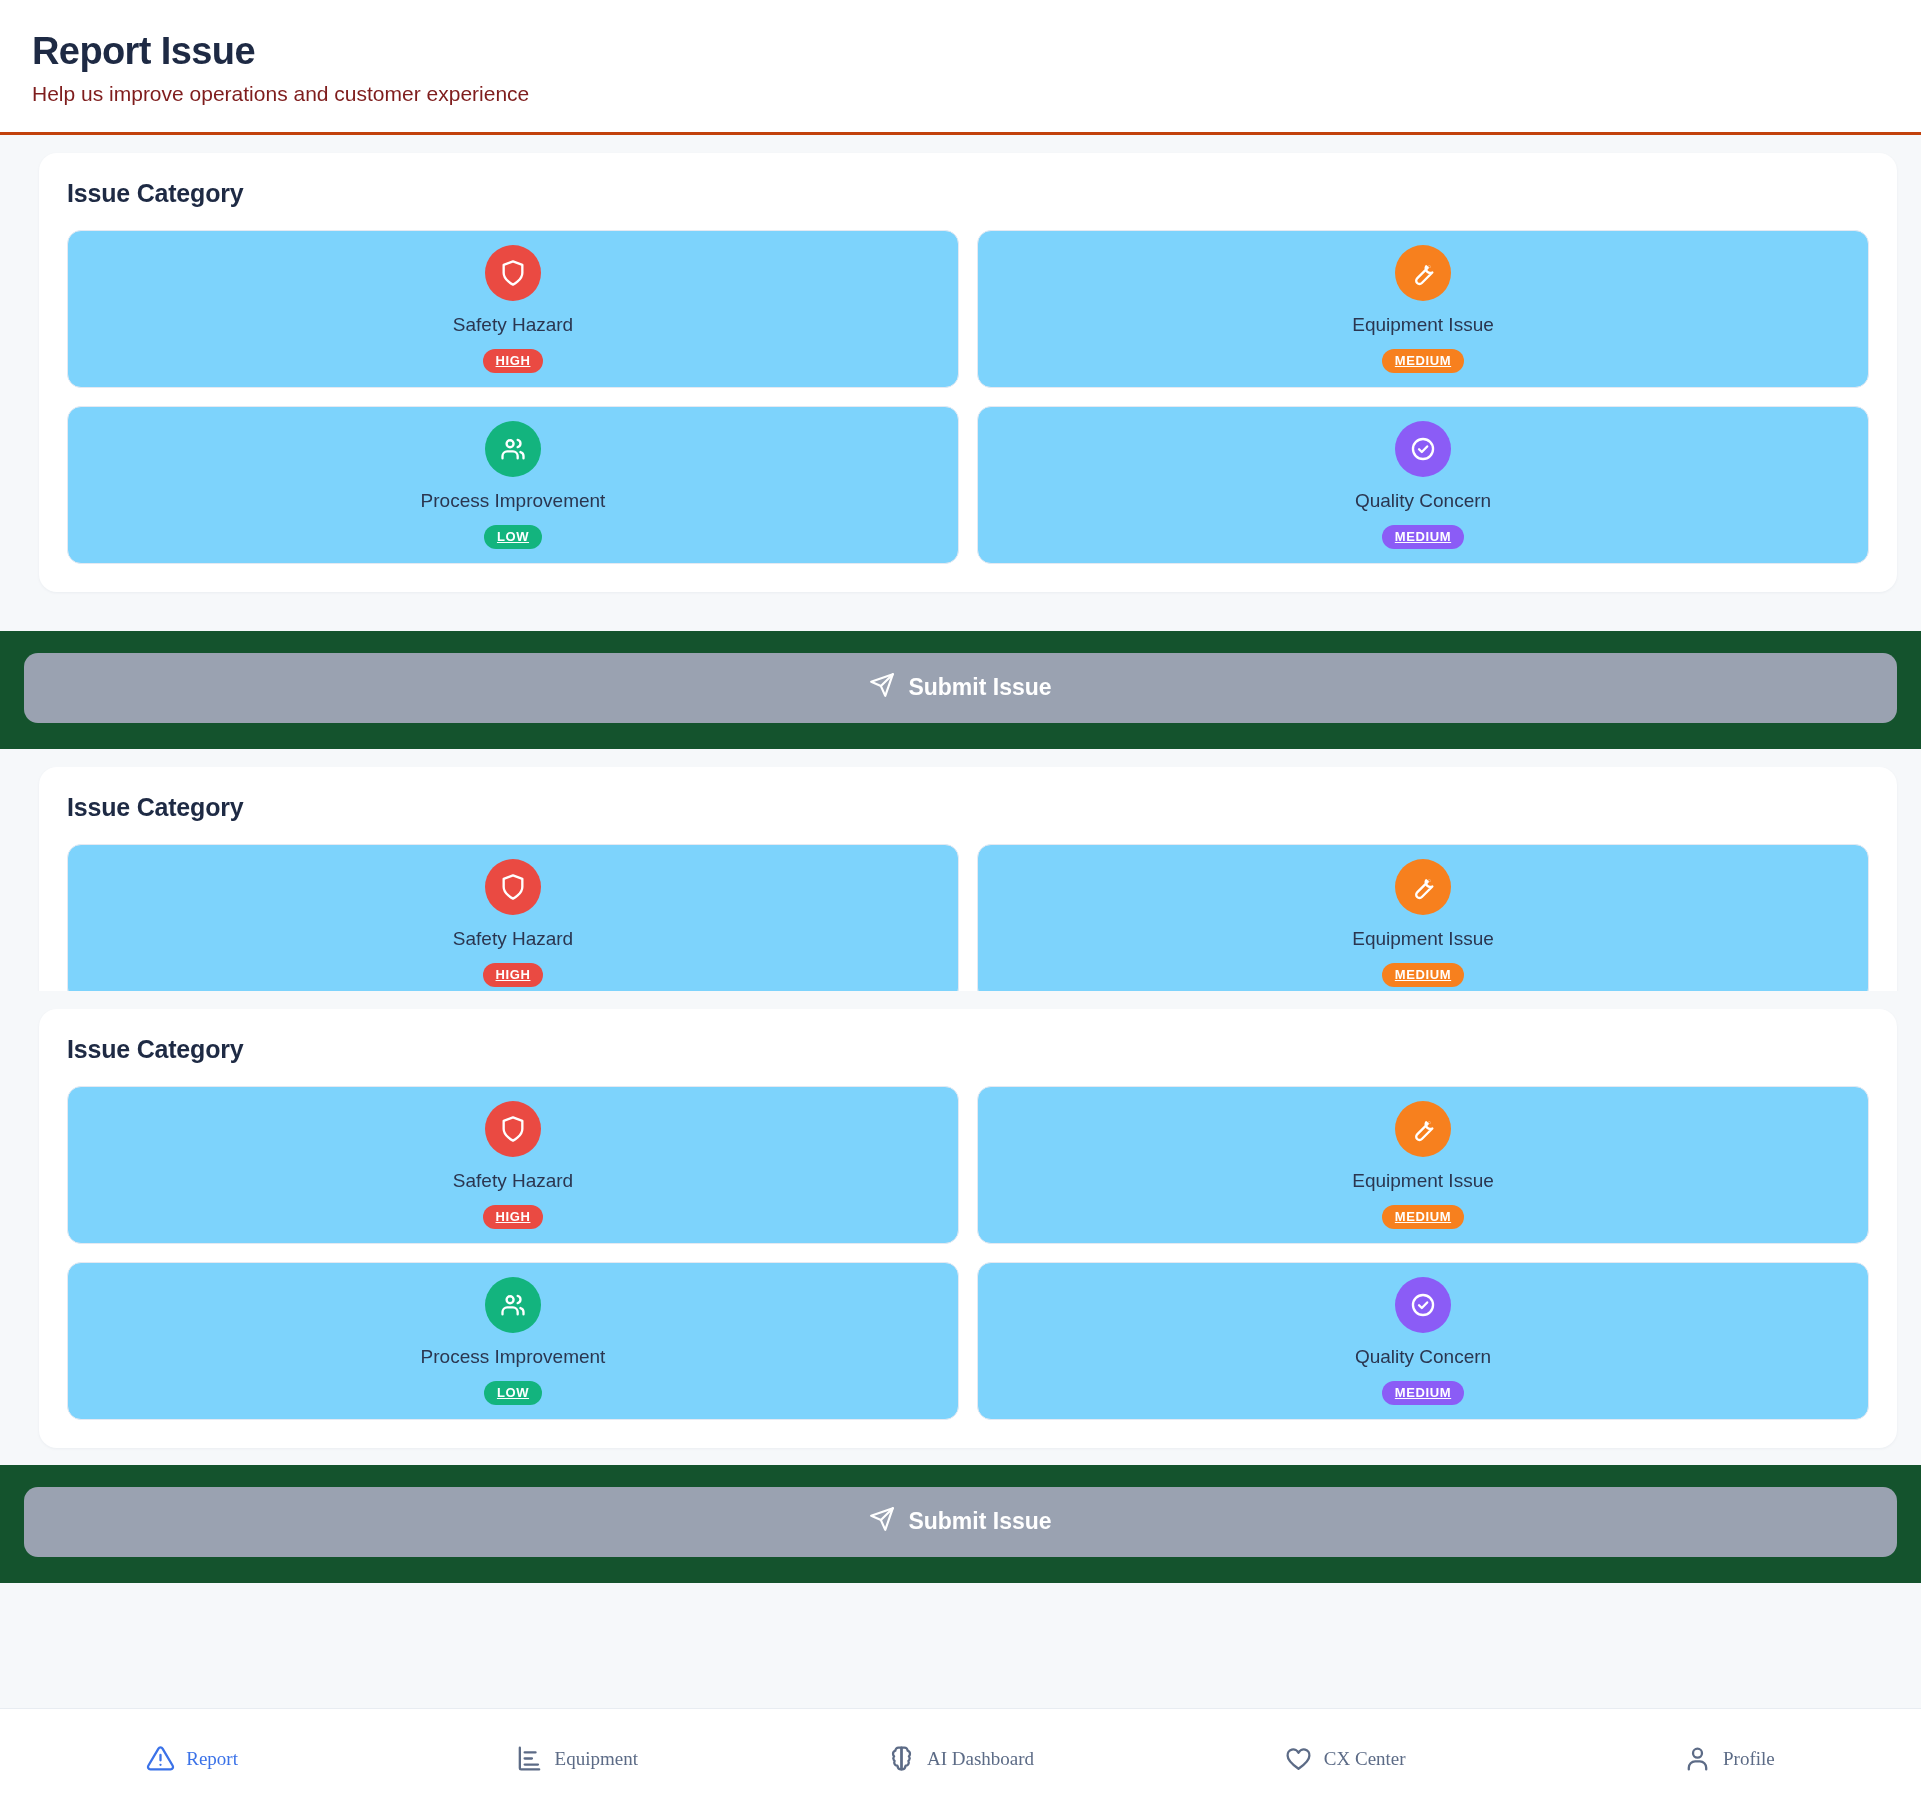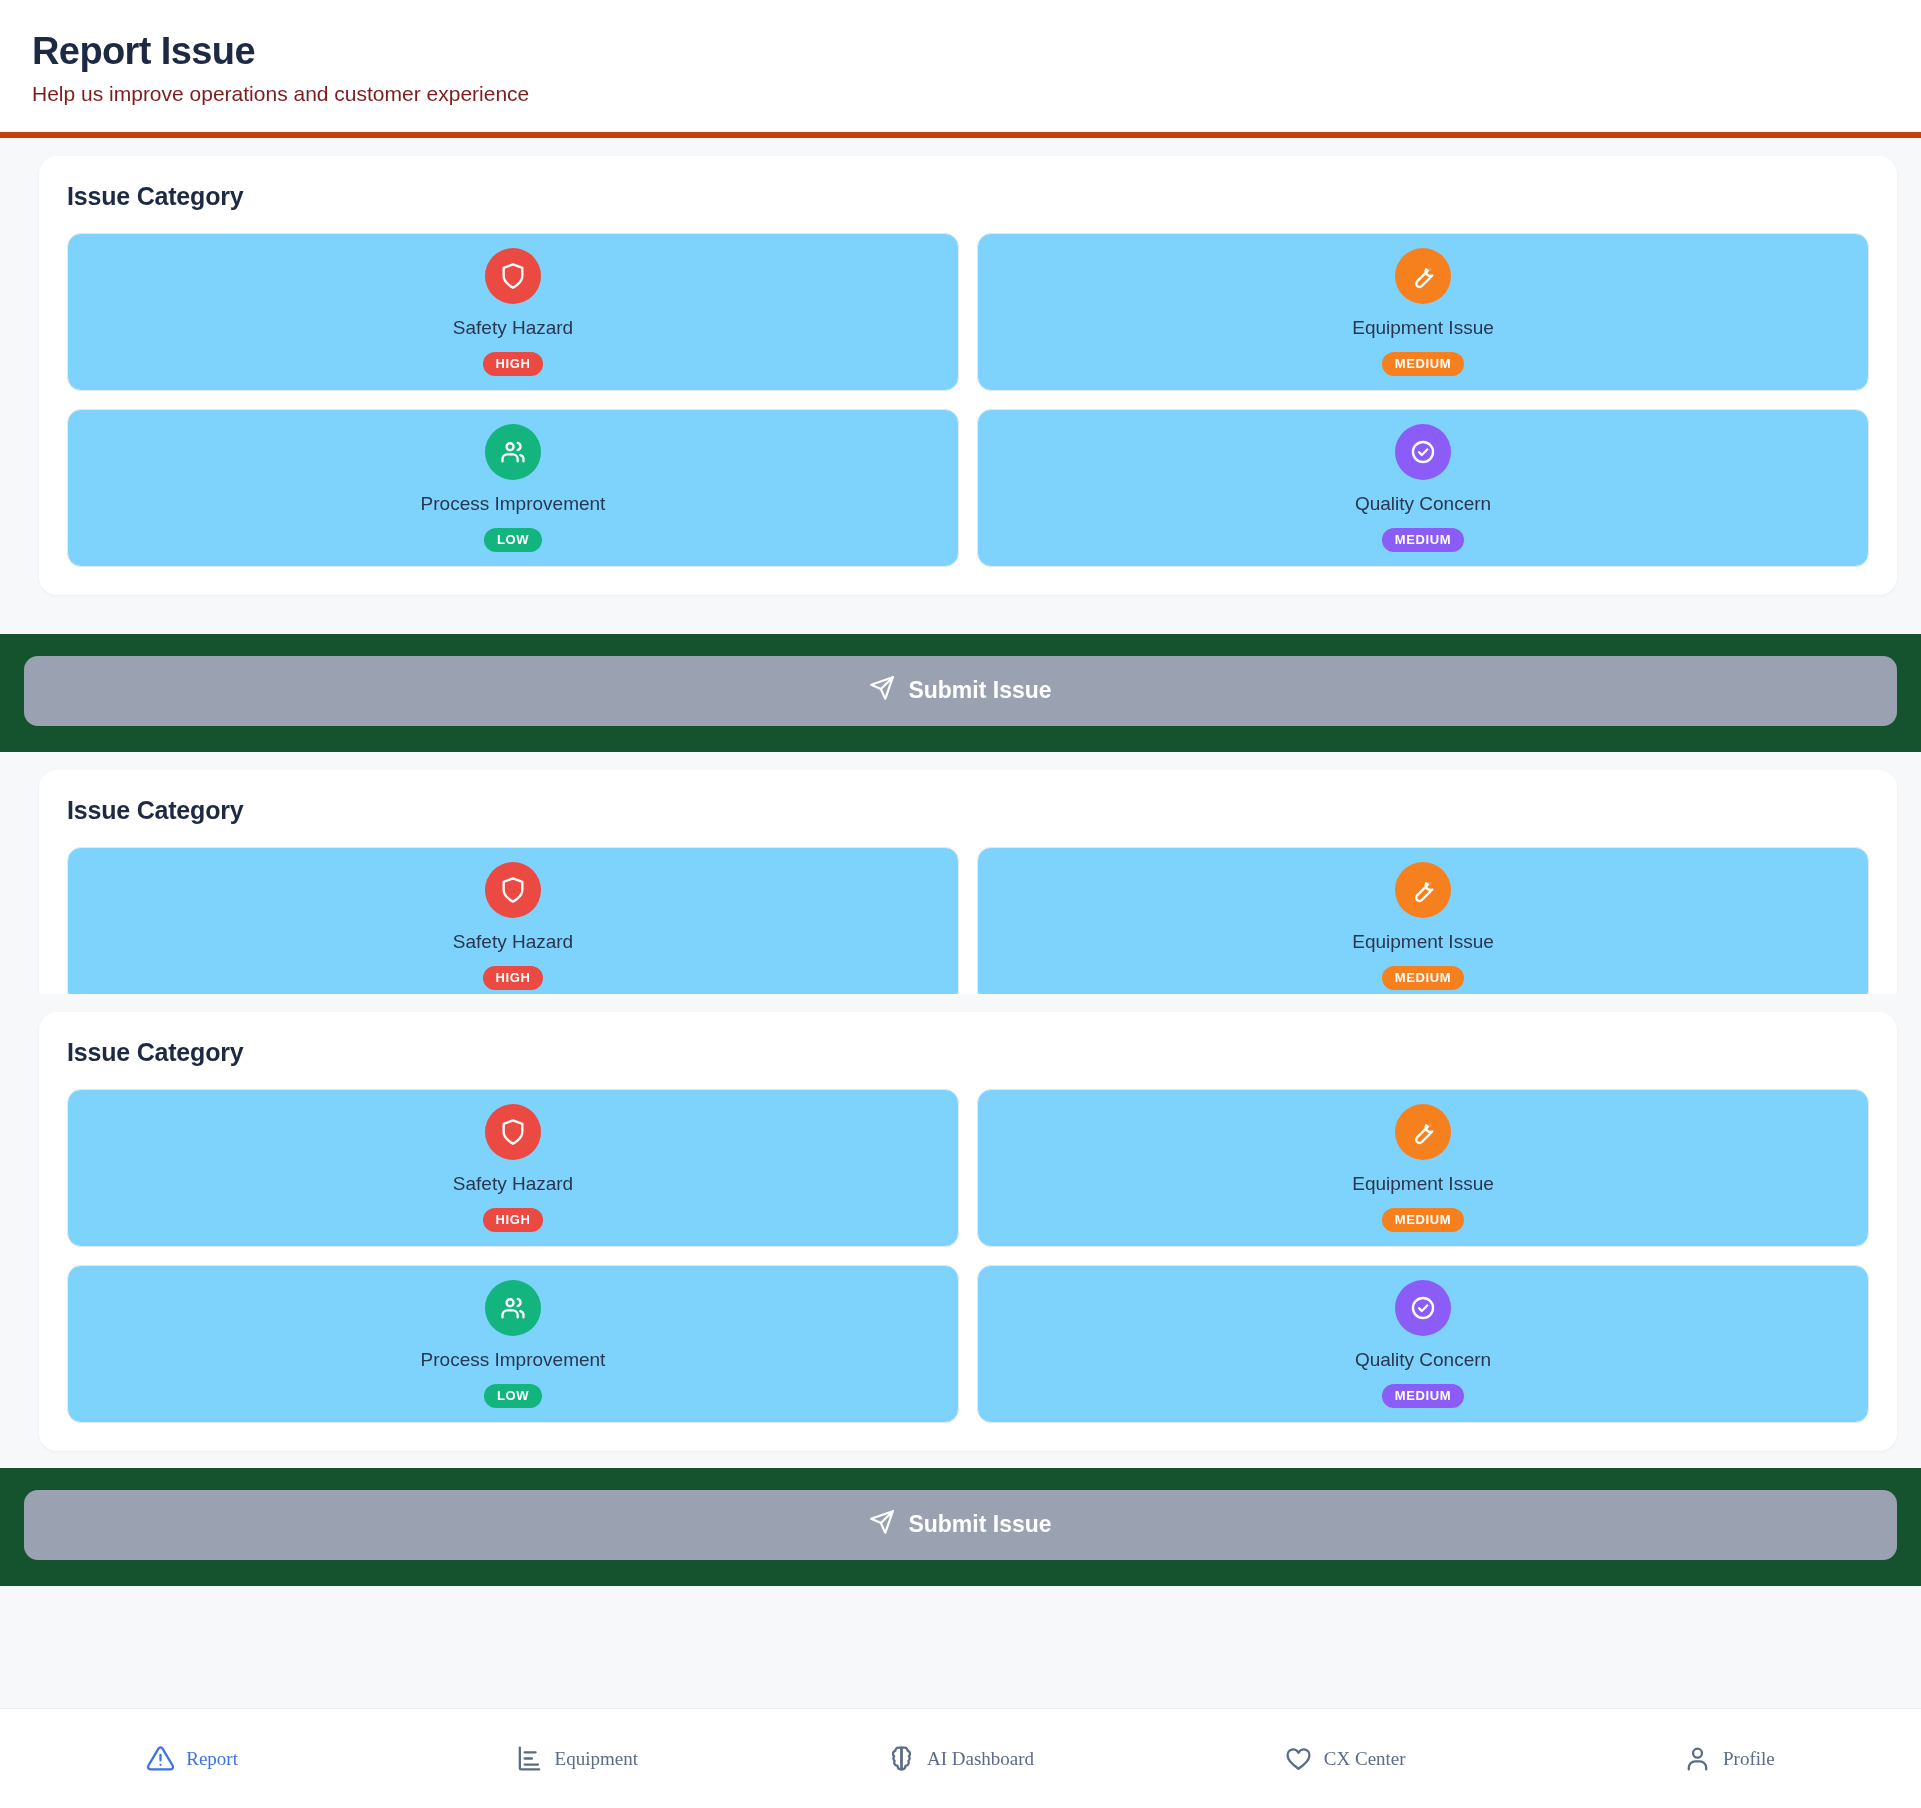--- a/index.html
+++ b/index.html
@@ -22,21 +22,21 @@
     height: 1808px;
     display: flex;
     flex-direction: column;
     background: #f6f8fa;
   }
 
   
   .header {
     background: #ffffff;
     padding: 30px 32px 26px 32px;
-    border-bottom: 6px solid #c2410c;
+    border-bottom: 3px solid #c2410c;
     flex: 0 0 auto;
   }
   .header-title {
     font-size: 38px;
     font-weight: bold;
     letter-spacing: -0.6px;
     color: #1e2a44;
     line-height: 1.12;
   }
   .header-subtitle {
@@ -110,20 +110,21 @@
 
   .cat-badge {
     margin-top: 13px;
     font-size: 13px;
     font-weight: bold;
     color: #ffffff;
     letter-spacing: 0.6px;
     padding: 5px 13px 6px 13px;
     border-radius: 20px;
     line-height: 1;
+    text-decoration: underline;
   }
 
   
   .submit-wrap {
     background: #14532d;
     padding: 22px 24px 26px 24px;
     flex: 0 0 auto;
   }
   .submit-btn {
     width: 100%;

